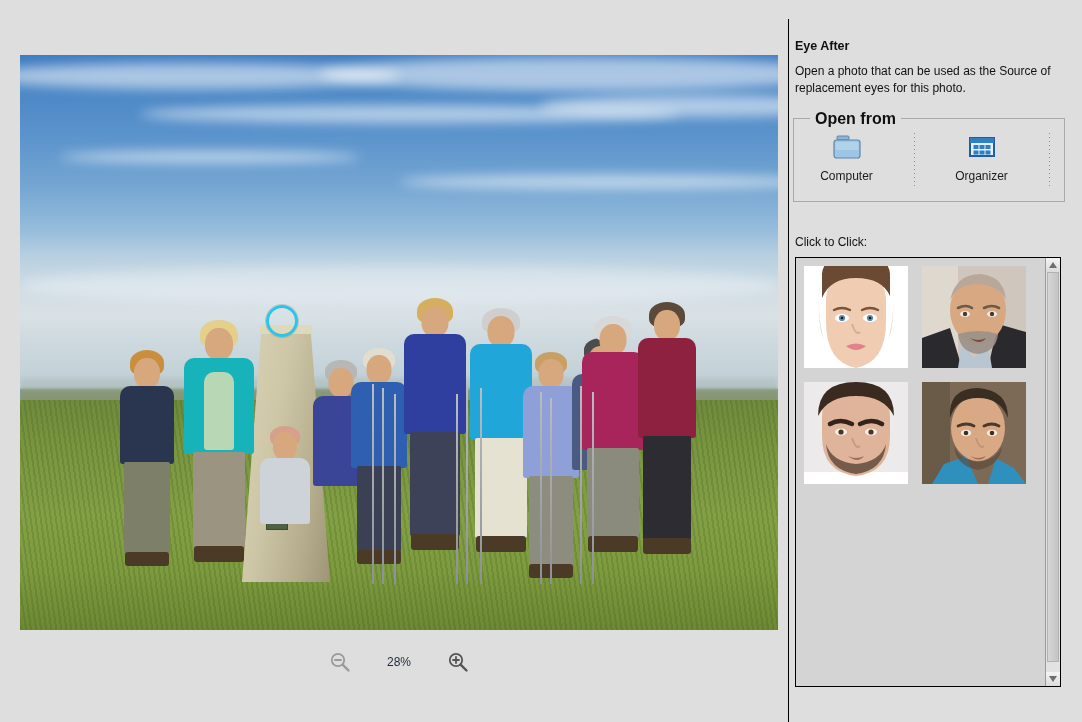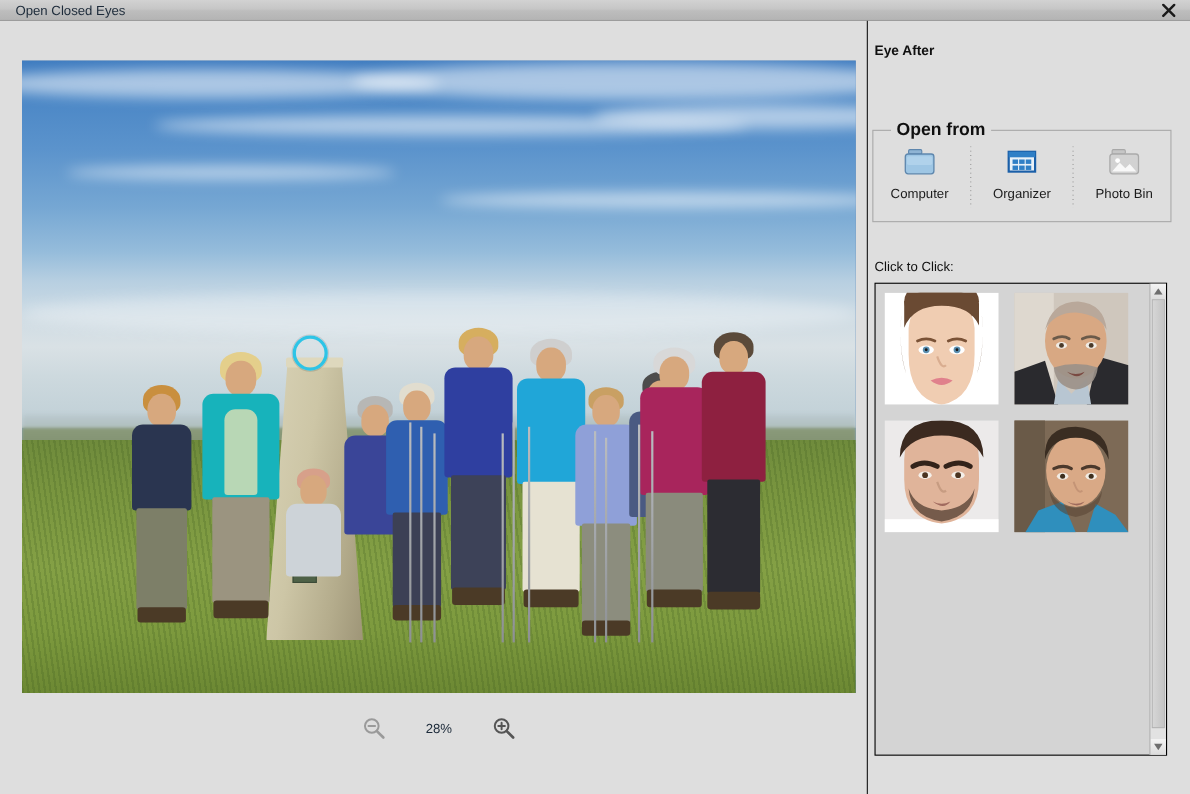--- a/index.html
+++ b/index.html
@@ -281,28 +281,20 @@
     font-size: 12px; color: #141414;
     display: flex; align-items: center; justify-content: center;
     cursor: pointer;
   }
 </style>
 </head>
 <body>
 
 <div id="app">
 
-  <div class="titlebar">
-    <div class="tb-title">Open Closed Eyes</div>
-    <div class="tb-close">
-      <svg width="13" height="13" viewBox="0 0 13 13" aria-hidden="true">
-        <path d="M1.5 1.5 L11.5 11.5 M11.5 1.5 L1.5 11.5" stroke="#1a1a1a" stroke-width="2.2" stroke-linecap="round"></path>
-      </svg>
-    </div>
-  </div>
 
   <div class="canvas-area">
 
     <div class="photo">
       <div class="sky"></div>
       <div class="cloud" style="left:-40px; top:8px; width:420px; height:26px;"></div>
       <div class="cloud" style="left:300px; top:2px; width:520px; height:34px;"></div>
       <div class="cloud" style="left:120px; top:50px; width:540px; height:18px;"></div>
       <div class="cloud" style="left:520px; top:40px; width:320px; height:22px;"></div>
       <div class="cloud" style="left:40px; top:96px; width:300px; height:12px;"></div>
@@ -433,20 +425,21 @@
           <path d="M6 9 H12 M9 6 V12" stroke="#555" stroke-width="1.8" stroke-linecap="round"></path>
         </svg>
       </span>
     </div>
   </div>
 
   <div class="divider-v"></div>
 
   <div class="side">
     <h2>Eye After</h2>
+    <div class="desc">Open a photo that can be used as the Source of replacement eyes for this photo.</div>
 
     <div class="group">
       <span class="group-legend">Open from</span>
       <div class="open-from">
         <div class="of-item">
           <span class="ic">
             <svg width="34" height="30" viewBox="0 0 34 30" aria-hidden="true">
               <rect x="7" y="3" width="12" height="4" rx="1.2" fill="#8fb4d4" stroke="#5d86ad" stroke-width="1"></rect>
               <rect x="4" y="7" width="26" height="18" rx="2.5" fill="#9ec6e4" stroke="#5d86ad" stroke-width="1.2"></rect>
               <rect x="5.5" y="9" width="23" height="8" rx="1.6" fill="#b6d6ee" opacity=".75"></rect>
@@ -464,31 +457,20 @@
               <rect x="13.5" y="11" width="5" height="4" fill="#2f7fc6"></rect>
               <rect x="19.5" y="11" width="5" height="4" fill="#2f7fc6"></rect>
               <rect x="7.5" y="16.5" width="5" height="4" fill="#2f7fc6"></rect>
               <rect x="13.5" y="16.5" width="5" height="4" fill="#2f7fc6"></rect>
               <rect x="19.5" y="16.5" width="5" height="4" fill="#2f7fc6"></rect>
             </svg>
           </span>
           <span class="lbl">Organizer</span>
         </div>
         <div class="dotsep"></div>
-        <div class="of-item">
-          <span class="ic">
-            <svg width="34" height="30" viewBox="0 0 34 30" aria-hidden="true">
-              <rect x="6" y="3" width="12" height="4" rx="1.2" fill="#c6c6c6" stroke="#a8a8a8" stroke-width="1"></rect>
-              <rect x="4" y="7" width="26" height="18" rx="2.5" fill="#d2d2d2" stroke="#aaaaaa" stroke-width="1.2"></rect>
-              <circle cx="11" cy="13" r="2.2" fill="#ffffff"></circle>
-              <path d="M6 23 L13 15 L18 20 L22 16 L28 23 Z" fill="#ffffff" opacity=".85"></path>
-            </svg>
-          </span>
-          <span class="lbl">Photo Bin</span>
-        </div>
       </div>
     </div>
 
     <div class="apply-label">Click to Click:</div>
 
     <div class="thumbpanel">
       <div class="thumbgrid">
 
         <div class="thumb">
           <svg width="104" height="102" viewBox="0 0 104 102" aria-hidden="true">

